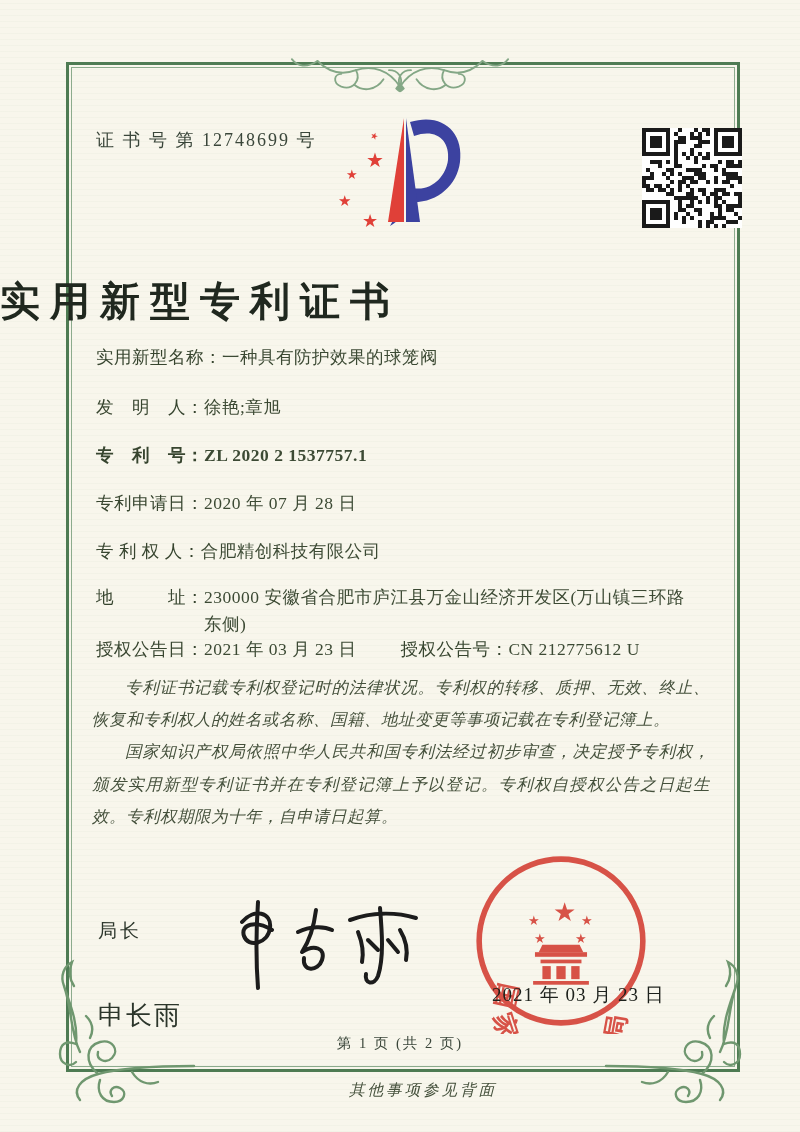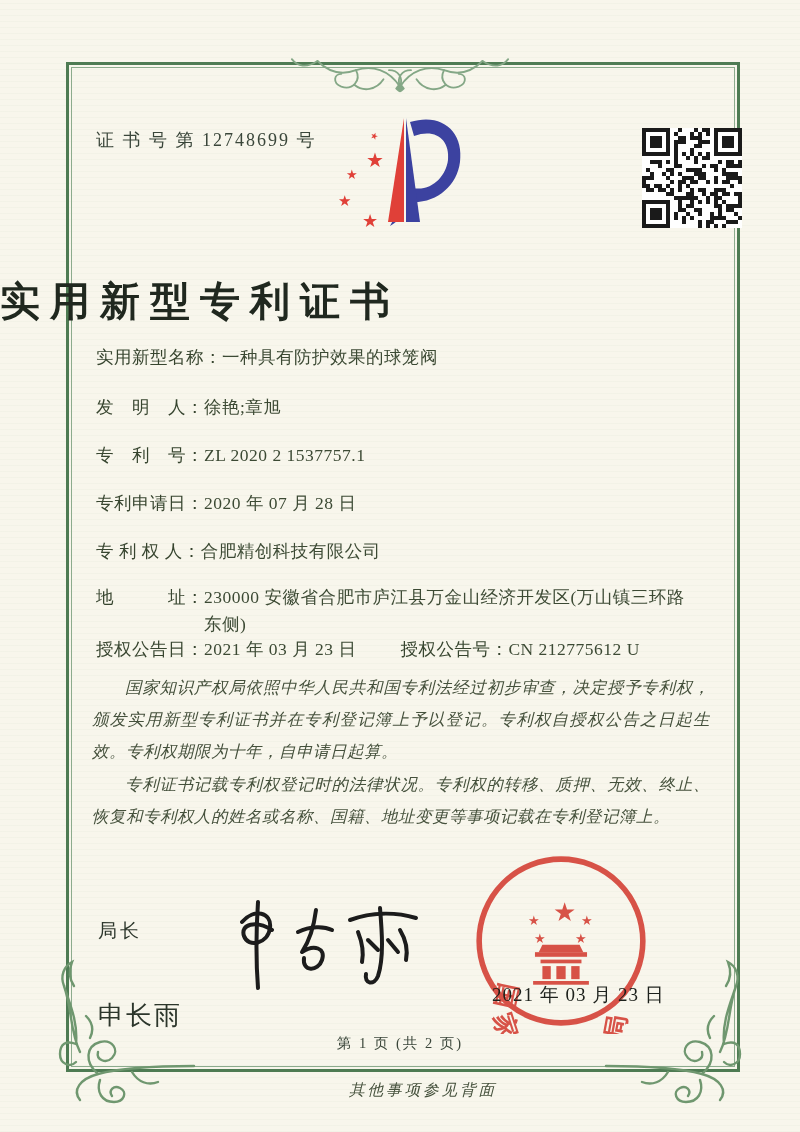--- a/index.html
+++ b/index.html
@@ -45,21 +45,21 @@
   }
   
   .field{
     position:absolute;left:96px;width:620px;
     font-size:17.5px;color:#37452f;letter-spacing:0.5px;line-height:1.55;
   }
   .field .lbl{white-space:pre;}
   .field .val{color:#3c4a34;}
   .f-name{top:344px;}
   .f-inventor{top:394px;}
-  .f-patno{top:442px;}
+  .f-patno{top:442px;font-weight:bold;}
   .f-filing{top:490px;}
   .f-patentee{top:538px;}
   .f-address{top:584px;display:flex;}
   .f-address .val{display:inline-block;max-width:482px;}
   .f-grant{top:636px;display:flex;gap:44px;}
   .grant-no-pair{}
   
   .body-text{
     position:absolute;left:92px;top:672px;width:618px;
     font-size:16.5px;line-height:1.95;color:#45513c;
@@ -477,22 +477,22 @@
   <div class="field f-grant">
     <span>
       <span class="lbl">授权公告日：</span><span class="val">2021 年 03 月 23 日</span>
     </span>
     <span class="grant-no-pair">
       <span class="lbl">授权公告号：</span><span class="val">CN 212775612 U</span>
     </span>
   </div>
 
   <div class="body-text">
+    <p>专利证书记载专利权登记时的法律状况。专利权的转移、质押、无效、终止、恢复和专利权人的姓名或名称、国籍、地址变更等事项记载在专利登记簿上。</p>
     <p>国家知识产权局依照中华人民共和国专利法经过初步审查，决定授予专利权，颁发实用新型专利证书并在专利登记簿上予以登记。专利权自授权公告之日起生效。专利权期限为十年，自申请日起算。</p>
-    <p>专利证书记载专利权登记时的法律状况。专利权的转移、质押、无效、终止、恢复和专利权人的姓名或名称、国籍、地址变更等事项记载在专利登记簿上。</p>
   </div>
 
   <div class="director-title">局长</div>
   <div class="director-name">申长雨</div>
 
   <svg class="signature" viewBox="0 0 210 110">
     <g stroke="#1c1c1c" fill="none" stroke-width="4" stroke-linecap="round" stroke-linejoin="round">
       <path d="M38,14 C36,44 36,74 38,100"></path>
       <path d="M22,34 C34,20 52,24 50,40 C48,56 28,60 24,48 C20,36 36,32 52,42"></path>
       <path d="M96,22 C94,38 90,52 82,64 C94,56 106,60 102,72 C98,84 82,84 84,70"></path>

